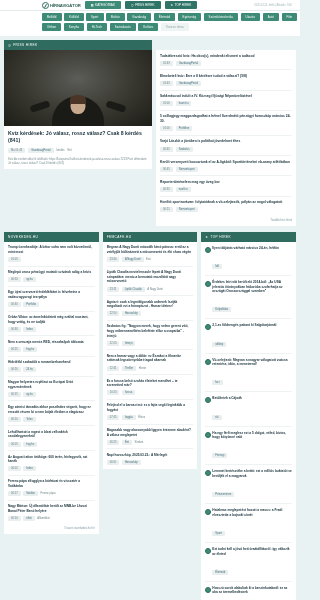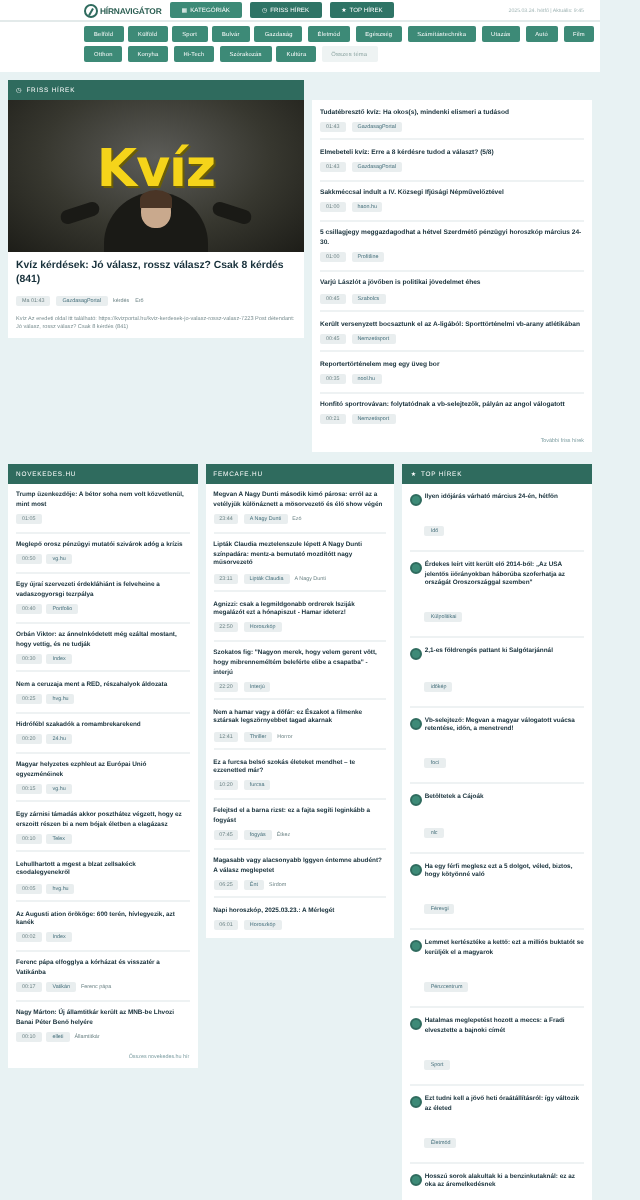--- a/index.html
+++ b/index.html
@@ -176,21 +176,20 @@
   </div>
 
   <div class="hero">
     <div class="hero-left">
       <div class="secthead">
         <span>◷</span>
         <span>FRISS HÍREK</span>
       </div>
       <div class="hero-card">
         <div class="hero-img">
-          <div class="kviz">Kvíz</div>
           <div class="armL"></div>
           <div class="armR"></div>
           <div class="person"></div>
           <div class="head"></div>
           <div class="hair"></div>
         </div>
         <div class="hero-body">
           <div class="hero-title">Kvíz kérdések: Jó válasz, rossz válasz? Csak 8 kérdés (841)</div>
           <div class="metarow">
             <span class="mtime">Ma 01:43</span>

